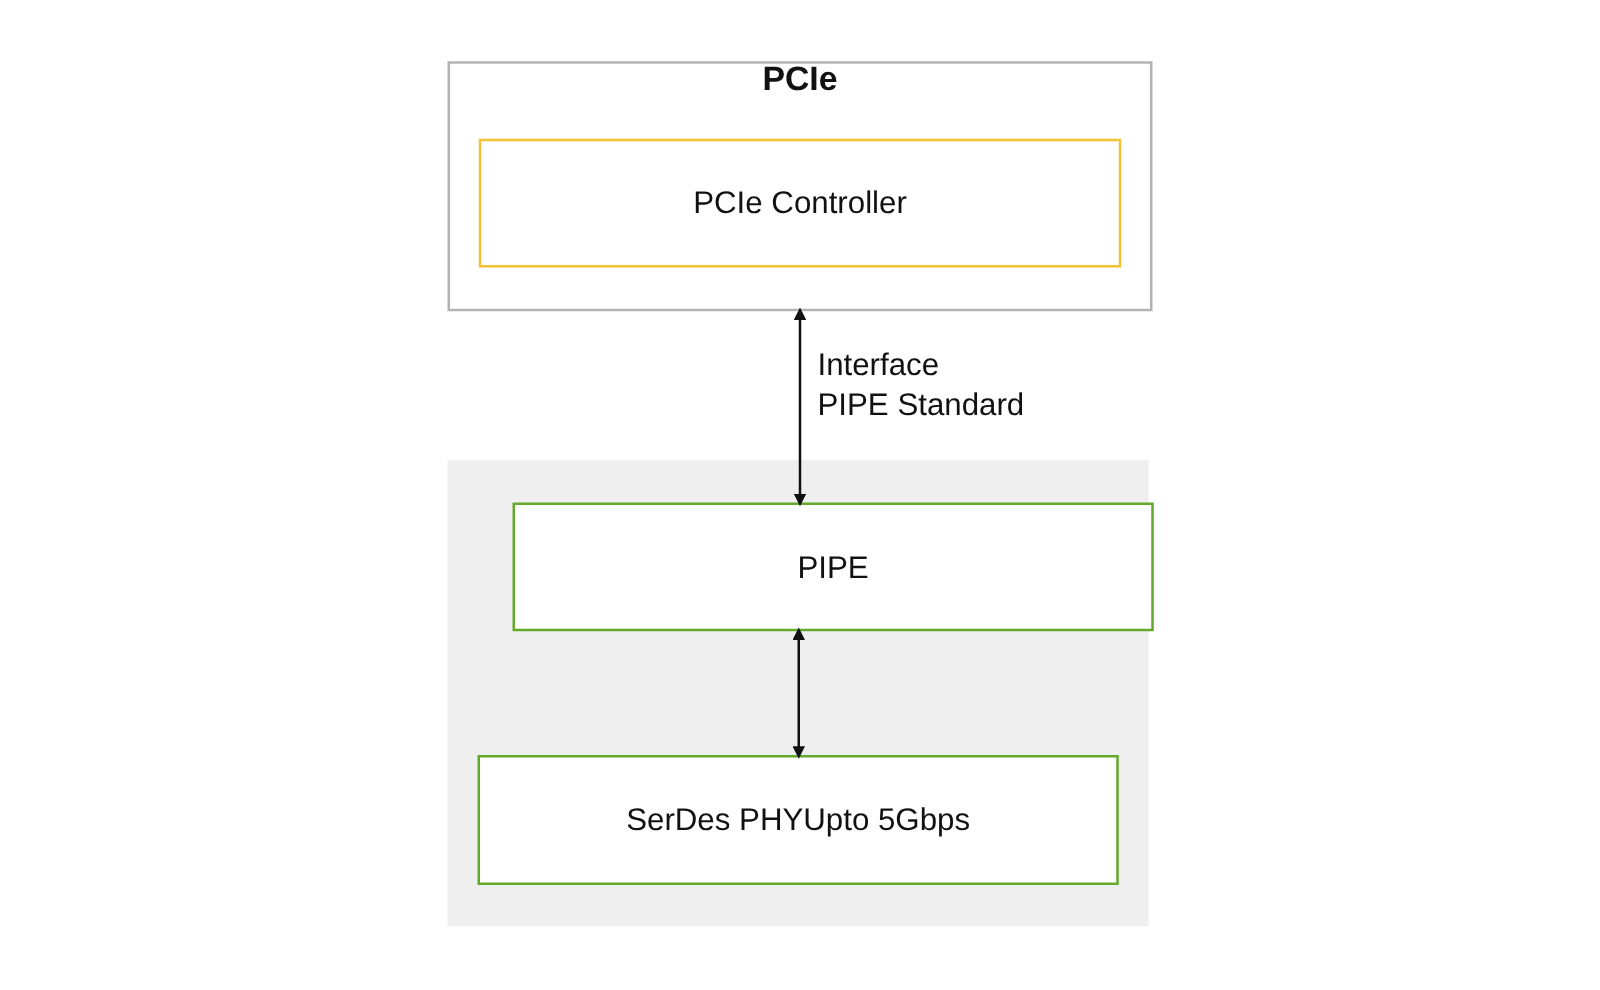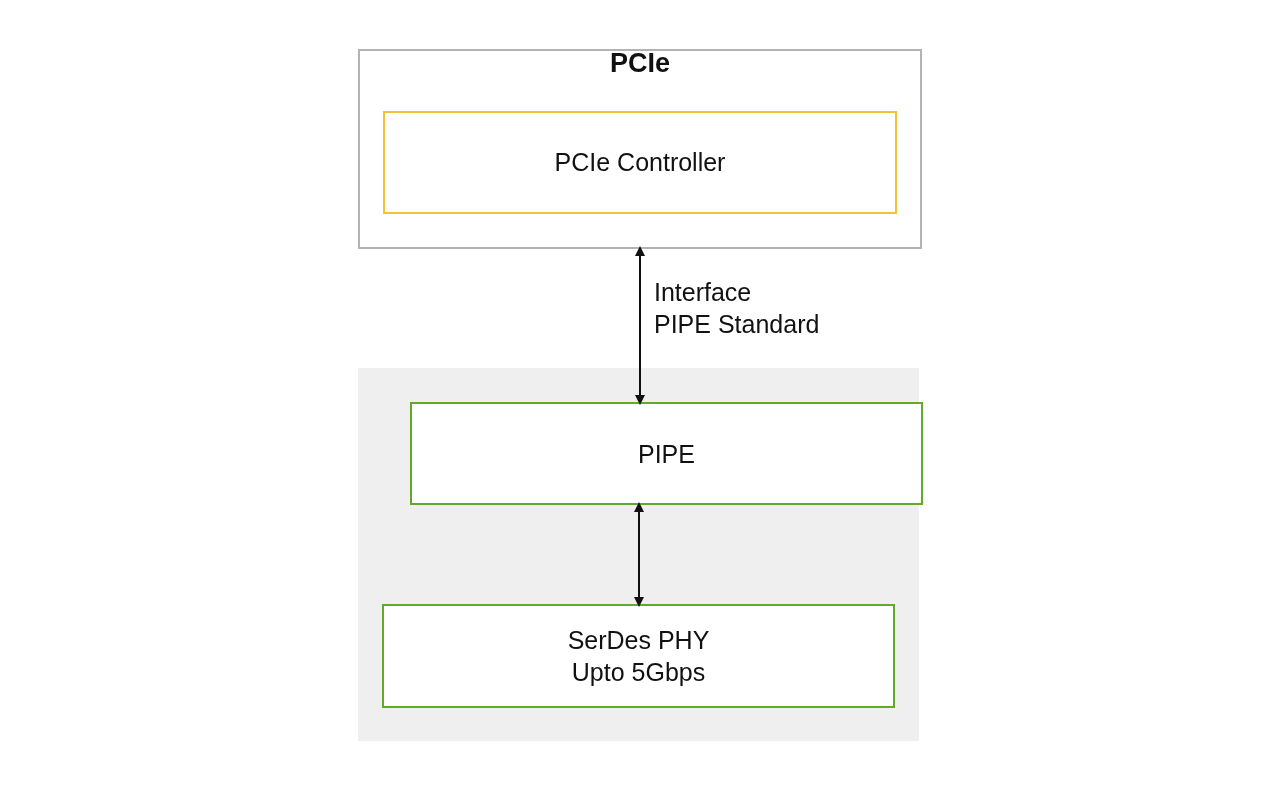--- a/index.html
+++ b/index.html
@@ -5,21 +5,21 @@
     html, body { margin: 0; padding: 0; background: #ffffff; }
     body { width: 1280px; height: 792px; position: relative; overflow: hidden;
       font-family: "Liberation Sans", "DejaVu Sans", sans-serif; color: #111; }
     .abs { position: absolute; box-sizing: border-box; }
     .outer-pcie { left: 358px; top: 49px; width: 564px; height: 200px; border: 2px solid #b3b3b3; background: #fff; }
     .outer-title { left: 358px; top: 48px; width: 564px; text-align: center; font-size: 27px; font-weight: 600; }
     .ctrl-box { left: 383px; top: 111px; width: 514px; height: 103px; border: 2px solid #f4c133; display: flex; align-items: center; justify-content: center; font-size: 25px; }
     .phy-region { left: 358px; top: 368px; width: 561px; height: 373px; background: #efefef; }
     .green-box { border: 2px solid #62a82b; background: #fff; display: flex; align-items: center; justify-content: center; text-align: center; font-size: 25px; line-height: 32px; }
     .pipe-box { left: 382px; top: 402px; width: 513px; height: 103px; margin-left: 28px; }
-    .serdes-box { left: 382px; top: 604px; width: 513px; height: 104px; flex-direction: column; }
+    .serdes-box { left: 382px; top: 604px; width: 513px; height: 104px; flex-direction: row; }
     .iface-label { left: 654px; top: 276px; font-size: 25px; line-height: 32px; }
     svg.arrows { position: absolute; left: 0; top: 0; }
   </style>
 </head>
 <body>
 
 <div class="abs outer-pcie"></div>
 <div class="abs outer-title">PCIe</div>
 <div class="abs ctrl-box">
   <span>PCIe Controller</span>

